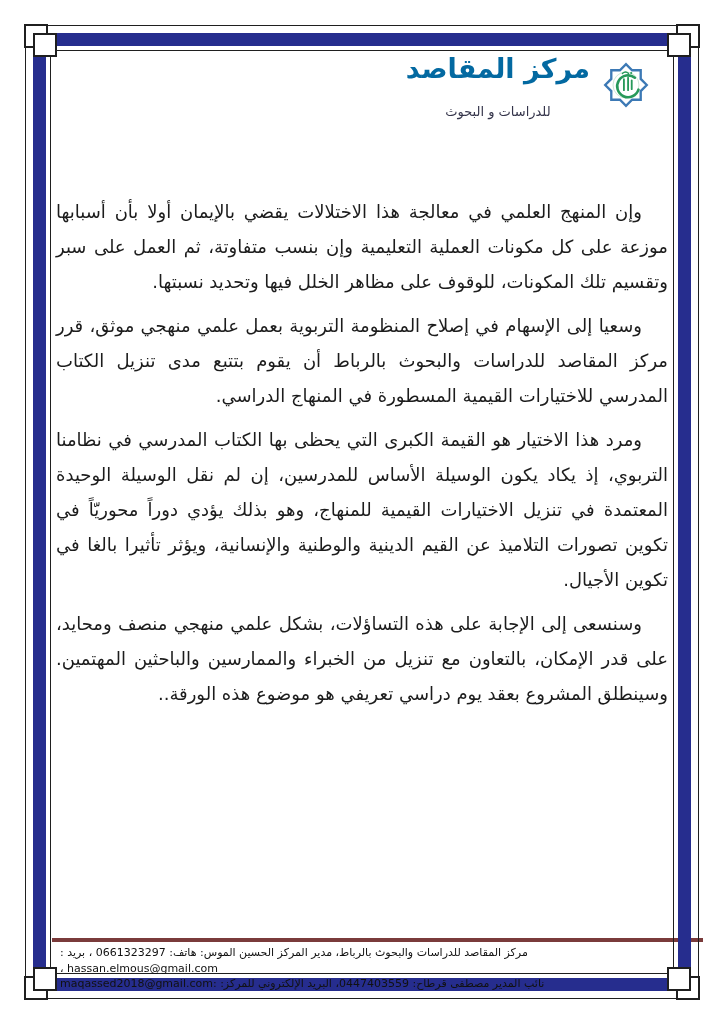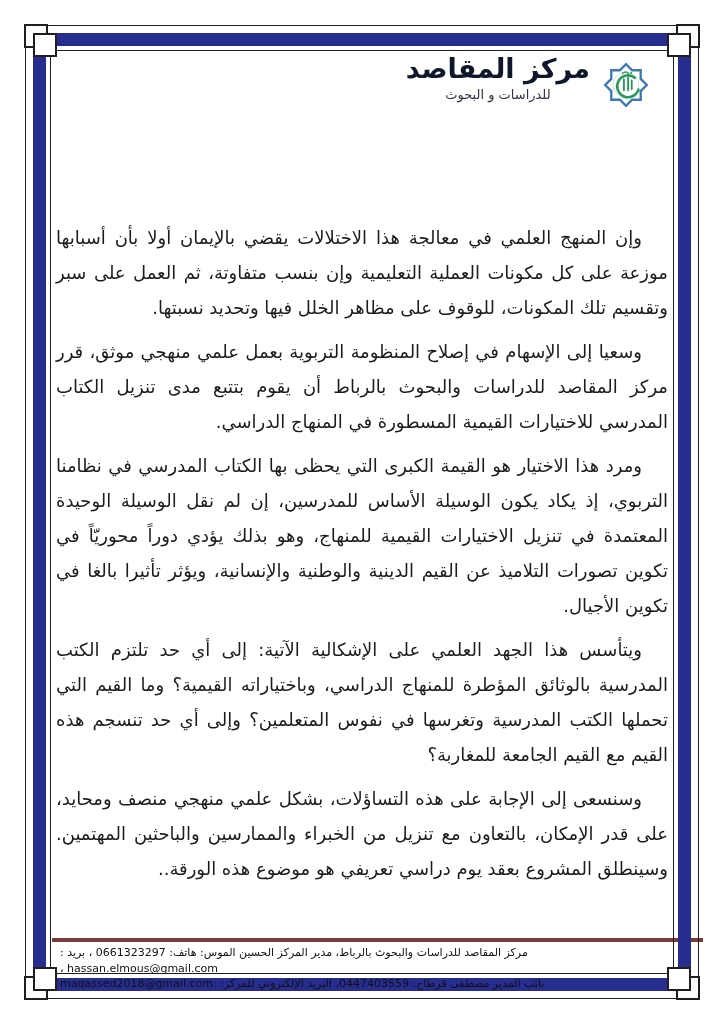--- a/index.html
+++ b/index.html
@@ -12,27 +12,27 @@
   .f-band {position:absolute;inset:33px;border:13px solid #262d8e;z-index:2;pointer-events:none;}
   .f-inner{position:absolute;inset:50px;border:1px solid #1f1f1f;z-index:2;pointer-events:none;}
   .corner{position:absolute;width:20px;height:20px;background:#ffffff;border:2px solid #1f1f1f;z-index:3;}
   .c-tl1{top:24px;left:24px}   .c-tl2{top:33px;left:33px}
   .c-tr1{top:24px;right:24px}  .c-tr2{top:33px;right:33px}
   .c-bl1{bottom:24px;left:24px}.c-bl2{bottom:33px;left:33px}
   .c-br1{bottom:24px;right:24px}.c-br2{bottom:33px;right:33px}
   
   .logo-star{position:absolute;top:53px;right:72px;width:52px;height:64px;z-index:4;}
   .logo-text{position:absolute;top:54px;right:134px;z-index:4;text-align:center;direction:rtl;}
-  .logo-title{font-size:27px;font-weight:bold;color:#0f172a;line-height:30px;white-space:nowrap;}
-  .logo-sub{font-size:13px;color:#34344a;margin-top:3px;white-space:nowrap;}
+  .logo-title{font-size:27px;font-weight:bold;color:#0369a1;line-height:30px;white-space:nowrap;}
+  .logo-sub{font-size:13px;color:#34344a;margin-top:20px;white-space:nowrap;}
   
   .body-text{
     position:absolute;top:194px;right:56px;left:56px;z-index:1;
     direction:rtl;text-align:justify;color:#1c1c1c;
-    font-size:18px;line-height:35px;margin-top:26px;
+    font-size:18px;line-height:35px;
   }
   .body-text p{margin:0 0 9px 0;text-indent:26px;}
   .body-text p:last-child{margin-bottom:0;}
   
   .footer-rule{position:absolute;top:938px;left:52px;width:651px;height:4px;background:#7a3b3b;z-index:1;}
   .footer{
     position:absolute;top:945px;left:60px;right:60px;z-index:4;
     direction:rtl;text-align:left;color:#111111;
     font-size:11px;line-height:15.5px;
   }
@@ -66,21 +66,20 @@
   </div>
   <div class="logo-text">
     <div class="logo-title">مركز المقاصد</div>
     <div class="logo-sub">للدراسات و البحوث</div>
   </div>
 
   <div class="body-text">
     <p>وإن المنهج العلمي في معالجة هذا الاختلالات يقضي بالإيمان أولا بأن أسبابها موزعة على كل مكونات العملية التعليمية وإن بنسب متفاوتة، ثم العمل على سبر وتقسيم تلك المكونات، للوقوف على مظاهر الخلل فيها وتحديد نسبتها.</p>
     <p>وسعيا إلى الإسهام في إصلاح المنظومة التربوية بعمل علمي منهجي موثق، قرر مركز المقاصد للدراسات والبحوث بالرباط أن يقوم بتتبع مدى تنزيل الكتاب المدرسي للاختيارات القيمية المسطورة في المنهاج الدراسي.</p>
     <p>ومرد هذا الاختيار هو القيمة الكبرى التي يحظى بها الكتاب المدرسي في نظامنا التربوي، إذ يكاد يكون الوسيلة الأساس للمدرسين، إن لم نقل الوسيلة الوحيدة المعتمدة في تنزيل الاختيارات القيمية للمنهاج، وهو بذلك يؤدي دوراً محوريّاً في تكوين تصورات التلاميذ عن القيم الدينية والوطنية والإنسانية، ويؤثر تأثيرا بالغا في تكوين الأجيال.</p>
-    <p>ويتأسس هذا الجهد العلمي على الإشكالية الآتية: إلى أي حد تلتزم الكتب المدرسية بالوثائق المؤطرة للمنهاج الدراسي، وباختياراته القيمية؟ وما القيم التي تحملها الكتب المدرسية وتغرسها في نفوس المتعلمين؟ وإلى أي حد تنسجم هذه القيم مع القيم الجامعة للمغاربة؟</p>
     <p>وسنسعى إلى الإجابة على هذه التساؤلات، بشكل علمي منهجي منصف ومحايد، على قدر الإمكان، بالتعاون مع تنزيل من الخبراء والممارسين والباحثين المهتمين. وسينطلق المشروع بعقد يوم دراسي تعريفي هو موضوع هذه الورقة..</p>
   </div>
 
   <div class="footer-rule"></div>
   <div class="footer">
     <div>مركز المقاصد  للدراسات والبحوث بالرباط، مدير المركز الحسين الموس: هاتف: 0661323297 ، بريد : hassan.elmous@gmail.com ،</div>
     <div>نائب المدير  مصطفى قرطاح: 0447403559، البريد الإلكتروني للمركز: :maqassed2018@gmail.com</div>
   </div>
 
 </div>

